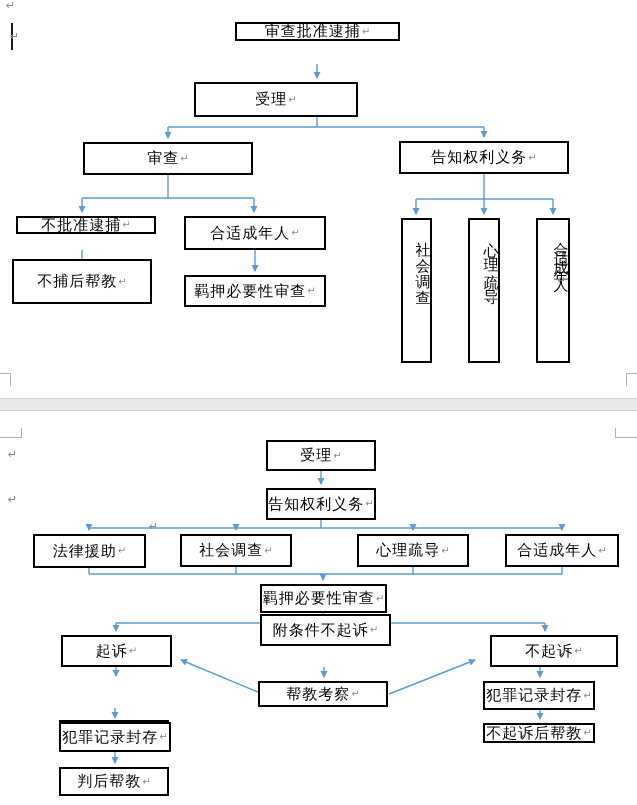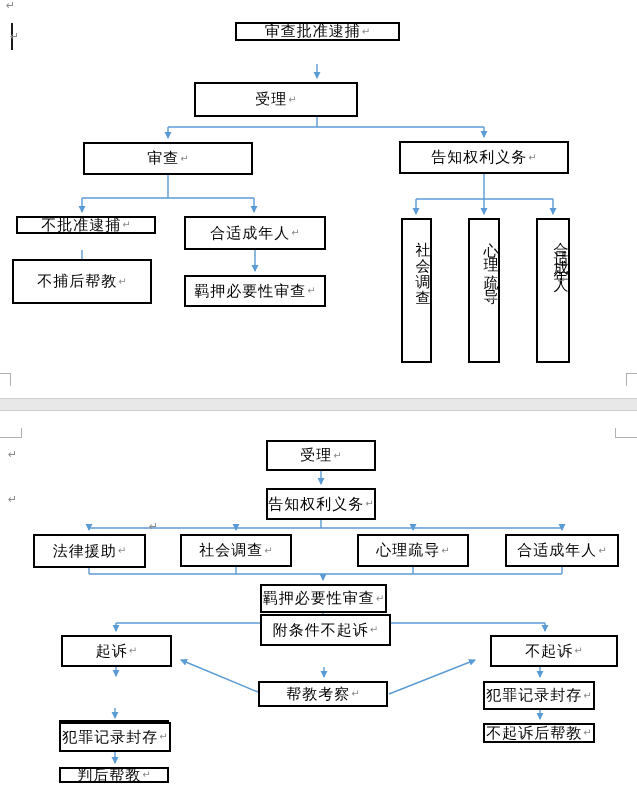--- a/index.html
+++ b/index.html
@@ -196,21 +196,21 @@
       <span class="rm">↵</span>
   </div>
   <div class="node" style="left:59px;top:720px;width:110px;height:28px">
     <span class="lbl">判决</span>
       <span class="rm">↵</span>
   </div>
   <div class="node" style="left:59px;top:722px;width:112px;height:30px">
     <span class="lbl">犯罪记录封存</span>
       <span class="rm">↵</span>
   </div>
-  <div class="node" style="left:59px;top:767px;width:110px;height:16px">
+  <div class="node" style="left:59px;top:767px;width:110px;height:29px">
     <span class="lbl">判后帮教</span>
       <span class="rm">↵</span>
   </div>
   <div class="node" style="left:258px;top:681px;width:130px;height:26px">
     <span class="lbl">帮教考察</span>
       <span class="rm">↵</span>
   </div>
   <div class="node" style="left:483px;top:681px;width:112px;height:29px">
     <span class="lbl">犯罪记录封存</span>
       <span class="rm">↵</span>

